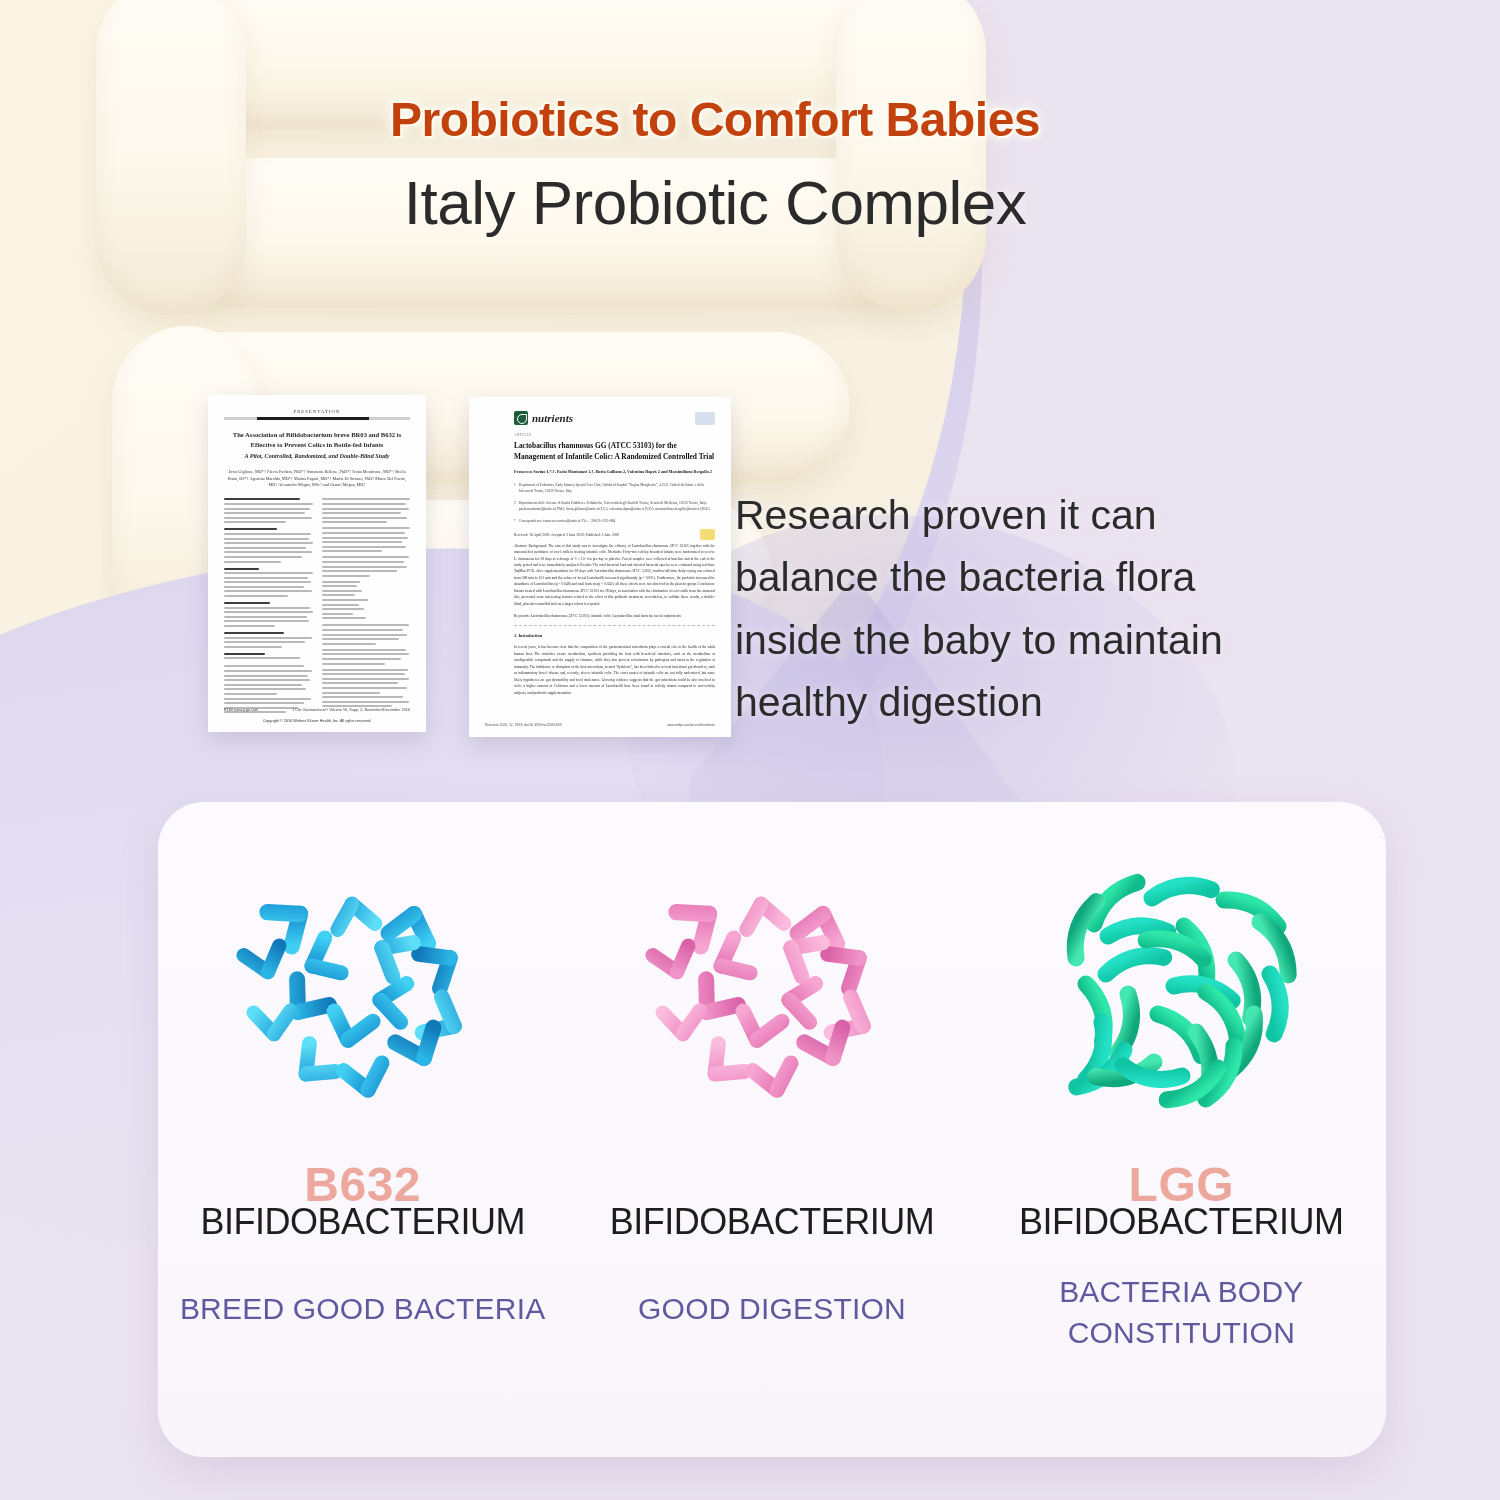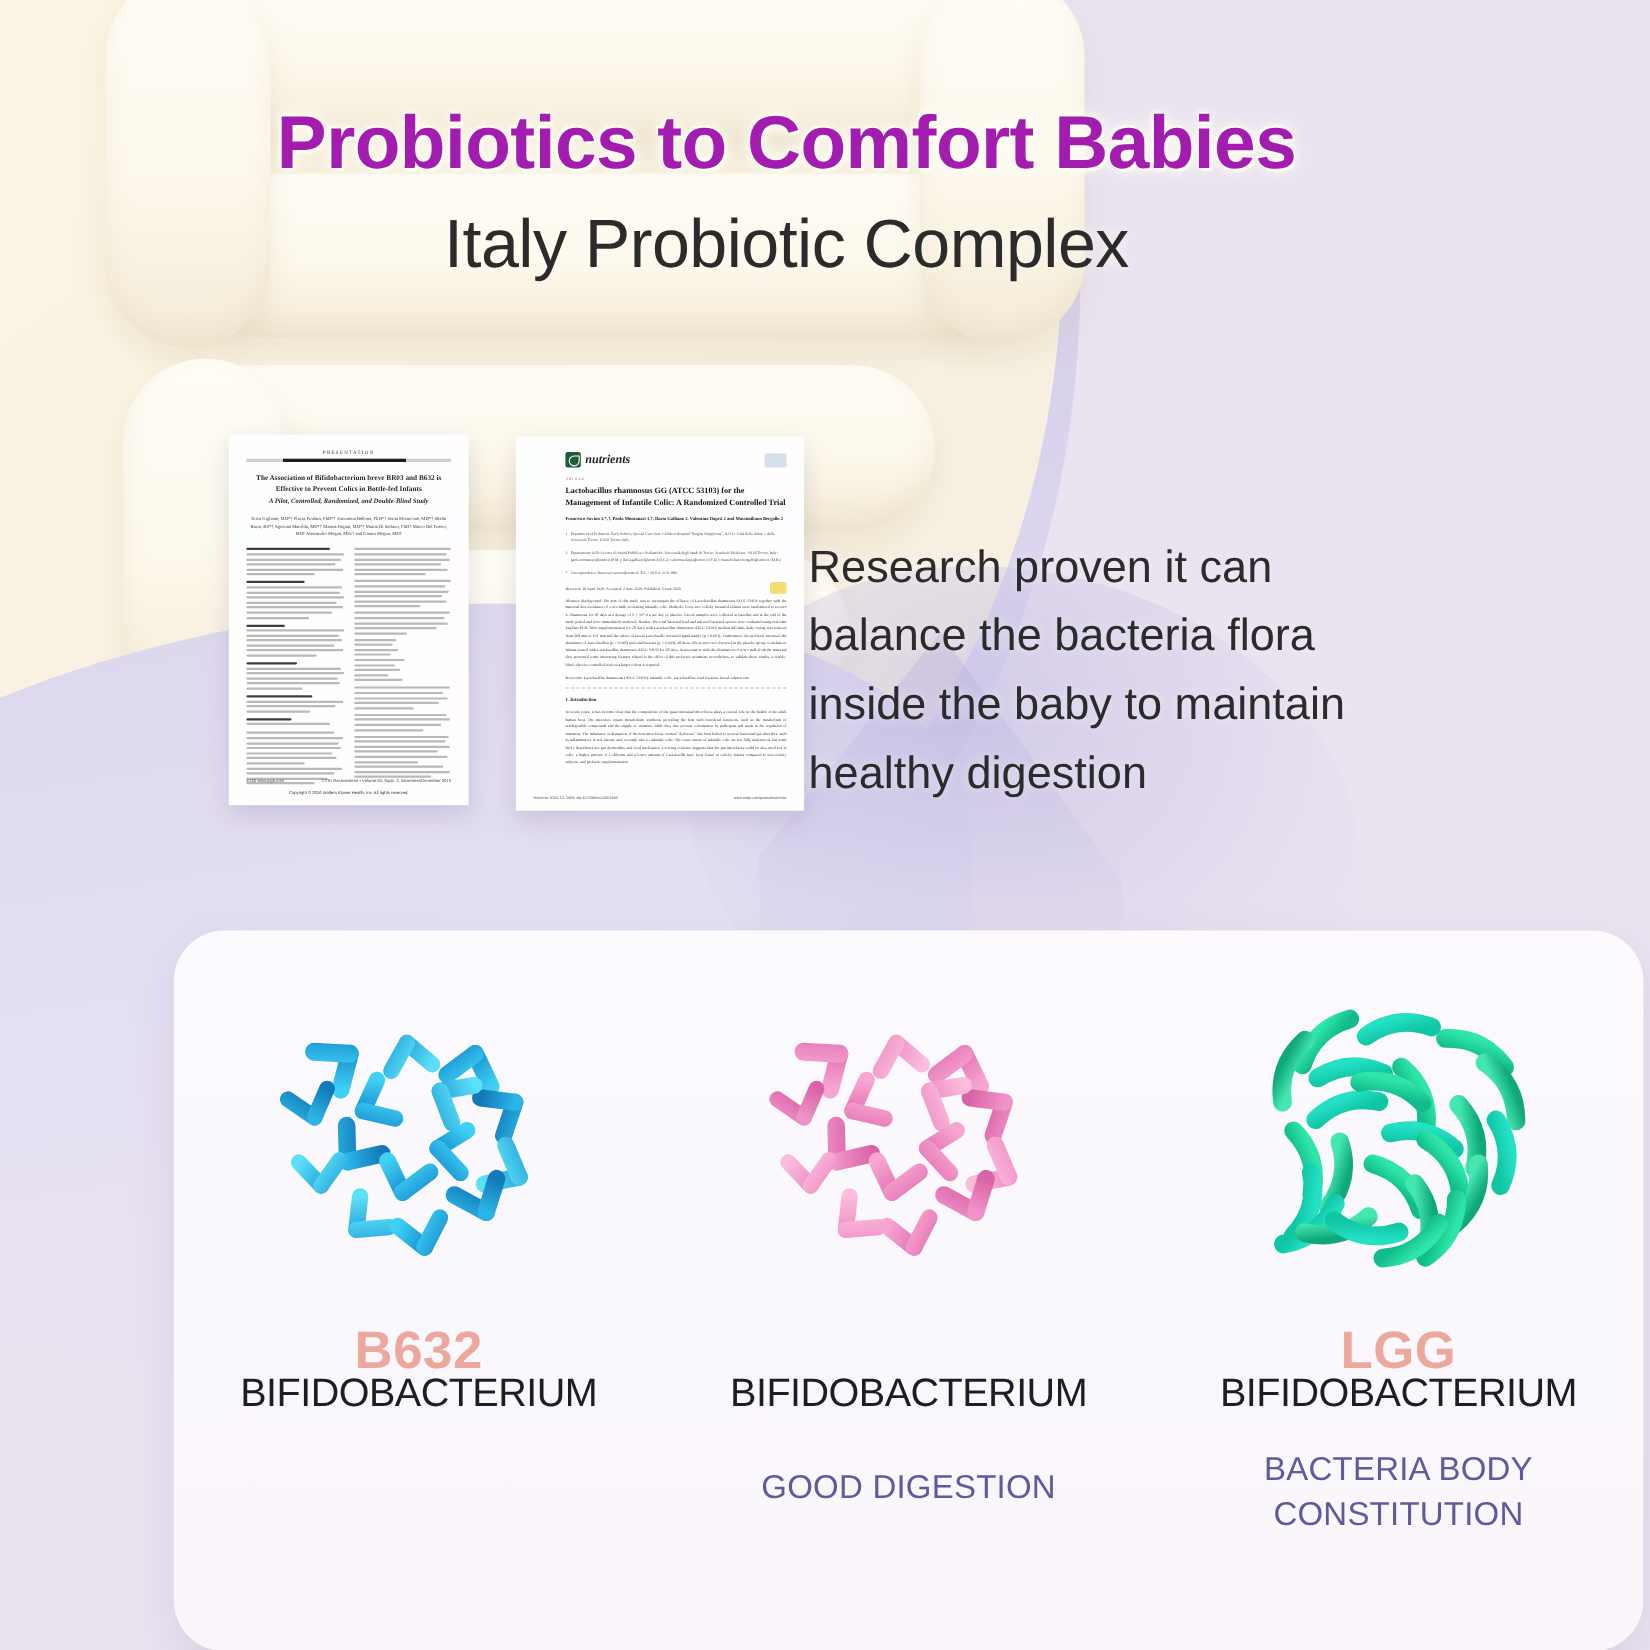--- a/index.html
+++ b/index.html
@@ -75,24 +75,24 @@
     box-shadow: 0 14px 26px rgba(205,185,150,0.22), inset 0 -10px 22px rgba(214,196,162,0.22);
     border-radius: 999px;
   }
 
   
   .headline-wrap {
     position: absolute; left: 0; top: 96px; width: 1430px;
     text-align: center;
   }
   .headline {
-    font-size: 68px;
+    font-size: 48px;
     font-weight: 700;
     letter-spacing: -0.5px;
-    color: #a21caf;
+    color: #c2410c;
     text-shadow:
       0 0 10px #fffdf3, 0 0 18px #fffdf3,
       2px 2px 0 rgba(255,253,243,0.9), -2px -2px 0 rgba(255,253,243,0.9);
     line-height: 1.0;
     margin: 0;
   }
   .subheadline {
     margin: 26px 0 0 0;
     font-size: 62px;
     font-weight: 400;
@@ -148,25 +148,24 @@
   
   .research {
     position: absolute; left: 735px; top: 484px; width: 560px;
     font-size: 41px; line-height: 1.52; color: #2b2b2b; font-weight: 400;
     text-shadow: 0 0 10px rgba(245,241,250,0.7);
   }
 
   
   .card {
     position: absolute; left: 158px; top: 802px;
-    width: 1336px; height: 655px;
+    width: 1228px; height: 655px;
     background: linear-gradient(180deg, #fdfaff 0%, #fbf8fd 55%, #f9f5fb 100%);
     border-radius: 46px;
     box-shadow: 0 16px 40px rgba(150,135,175,0.20);
-    margin-top: 44px;
   }
   .strains { position: absolute; inset: 0; display: flex; }
   .strain { flex: 1; position: relative; }
 
   .cluster { position: absolute; left: 50%; top: 60px; transform: translateX(-50%); width: 270px; height: 270px; }
 
   .strain-code {
     position: absolute; left: 0; right: 0; top: 355px;
     text-align: center; font-size: 48px; font-weight: 700;
     color: #eda89d; letter-spacing: 0.5px;
@@ -404,20 +403,21 @@
               <use href="#bifY" stroke="url(#gb2)" transform="translate(46,172) rotate(-6) scale(0.9)"></use>
               <use href="#bifY" stroke="url(#gb1)" transform="translate(120,178) rotate(12) scale(0.97)"></use>
               <use href="#bifY" stroke="url(#gb3)" transform="translate(196,196) rotate(-24) scale(1.0)"></use>
               <use href="#bifY" stroke="url(#gb2)" transform="translate(78,212) rotate(44) scale(0.93)"></use>
               <use href="#bifY" stroke="url(#gb1)" transform="translate(140,228) rotate(-14) scale(0.95)"></use>
             </g>
           </svg>
         </div>
         <div class="strain-code">B632</div>
         <div class="strain-genus">BIFIDOBACTERIUM</div>
+        <div class="strain-benefit">BREED GOOD BACTERIA</div>
       </div>
 
       <div class="strain">
         <div class="cluster">
           <svg viewBox="0 0 270 270" width="270" height="270" aria-hidden="true">
             <defs>
               <linearGradient id="gp1" x1="0" y1="0" x2="1" y2="1">
                 <stop offset="0%" stop-color="#f7a6d2"></stop>
                   <stop offset="100%" stop-color="#e474b4"></stop>
               </linearGradient>

